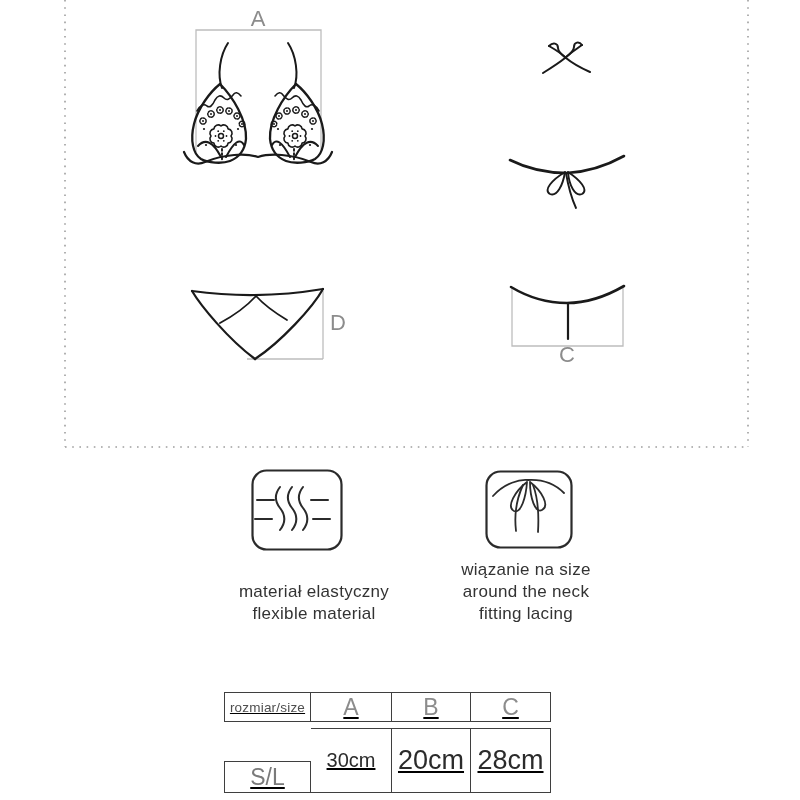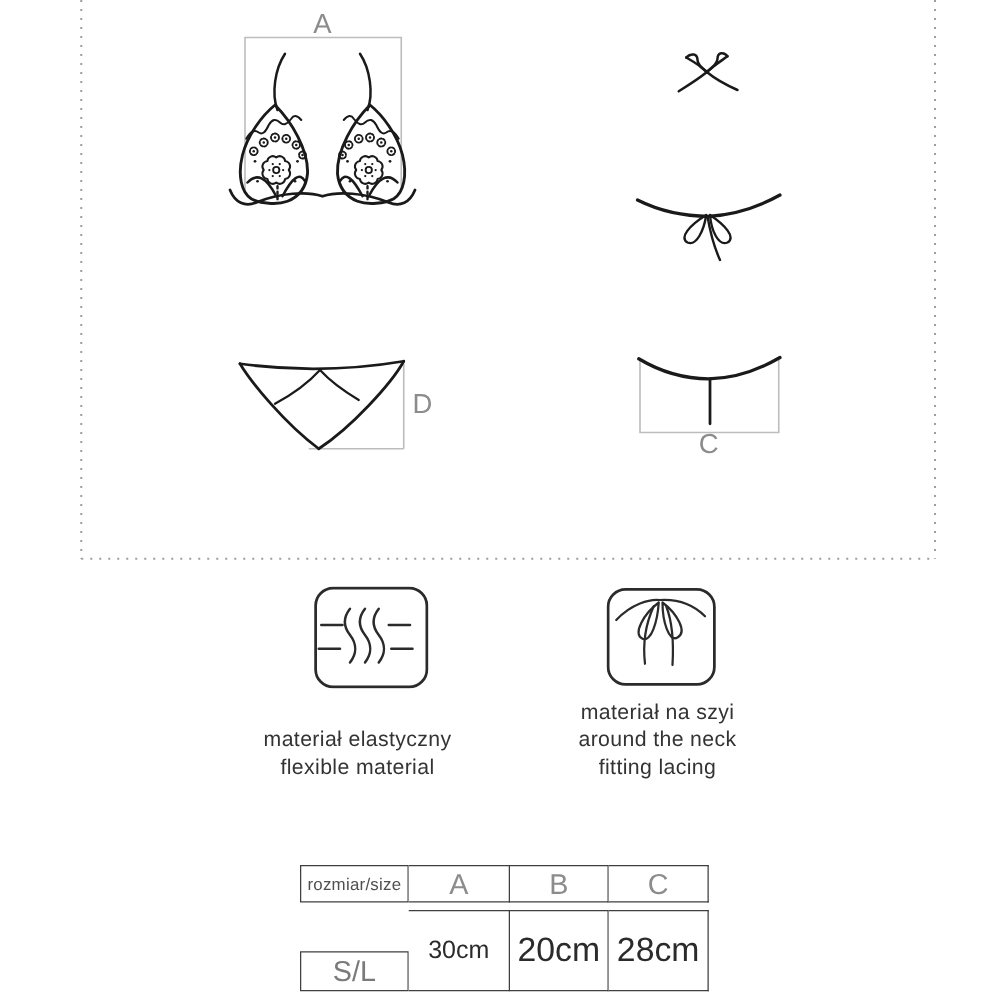--- a/index.html
+++ b/index.html
@@ -13,23 +13,23 @@
   .measure { stroke:#bdbdbd; fill:none; stroke-width:1.3; }
   .mlabel {
     font-family:"Liberation Sans", sans-serif; font-size:22px; fill:#8c8c8c;
   }
   .icon-box { position:absolute; }
   .feature-caption {
     position:absolute; width:260px; text-align:center;
     font-size:17px; line-height:22px; color:#333333; letter-spacing:0.3px;
   }
   .size-table {
-    position:absolute; left:240px; top:692px;
+    position:absolute; left:224px; top:692px;
     display:grid; grid-template-columns:87px 81px 79px 80px;
-    grid-template-rows:30px 65px; row-gap:6px;
+    grid-template-rows:30px 65px; row-gap:6px;text-decoration:underline;
   }
   .cell {
     box-sizing:border-box; border:1.7px solid #3f3f3f; background:#fff;
     display:flex; align-items:center; justify-content:center;
   }
   .cell.nl { border-left:none; }
   .th-size { font-size:13.5px; color:#4f4f4f; letter-spacing:0.2px; }
   .th-letter { font-size:23px; color:#8c8c8c; }
   .td-size { font-size:23px; color:#7a7a7a;margin-top:33px; }
   .td-val { font-size:27px; color:#2b2b2b; }
@@ -141,37 +141,37 @@
     <g fill="none" stroke="#2b2b2b" stroke-width="2" stroke-linecap="round">
       <path d="M 29 18 c -5.5 7 -5.5 14 0 21 c 5.5 7 5.5 15 0 22"></path>
       <path d="M 41 18 c -5.5 7 -5.5 14 0 21 c 5.5 7 5.5 15 0 22"></path>
       <path d="M 52 18 c -5.5 7 -5.5 14 0 21 c 5.5 7 5.5 15 0 22"></path>
       <path d="M 6 31 L 23 31"></path>
       <path d="M 4 50 L 21 50"></path>
       <path d="M 60 31 L 77 31"></path>
       <path d="M 62 50 L 79 50"></path>
     </g>
   </svg>
-  <div class="feature-caption" style="left:156px; top:581px;">
+  <div class="feature-caption" style="left:184px; top:581px;">
     <div>materiał elastyczny</div>
     <div>flexible material</div>
   </div>
 
   <svg class="icon-box" style="left:485px; top:470px;" width="88" height="79" viewBox="0 0 88 79" xmlns="http://www.w3.org/2000/svg">
     <rect x="1.5" y="1.5" width="85" height="76" rx="14" fill="none" stroke="#2b2b2b" stroke-width="2.2"></rect>
     <g fill="none" stroke="#2b2b2b" stroke-width="1.8" stroke-linecap="round">
       <path d="M 8 26 C 20 13 35 9 43 10 C 60 9 72 16 79 23"></path>
       <path d="M 42 12 C 30 21 21 37 29 41 C 36 44 41 27 42 12"></path>
       <path d="M 45 12 C 57 21 65 36 57 40 C 50 44 45 27 45 12"></path>
       <path d="M 38 15 C 32 28 29 44 31 61"></path>
       <path d="M 48 15 C 53 28 54 45 53 62"></path>
     </g>
   </svg>
   <div class="feature-caption" style="left:396px; top:559px;">
-    <div>materiał na szyi</div>
+    <div>wiązanie na size</div>
     <div>around the neck</div>
     <div>fitting lacing</div>
   </div>
 
   <div class="size-table">
     <div class="cell th-size">rozmiar/size</div>
     <div class="cell nl th-letter">A</div>
     <div class="cell nl th-letter">B</div>
     <div class="cell nl th-letter">C</div>
     <div class="cell td-size">S/L</div>

